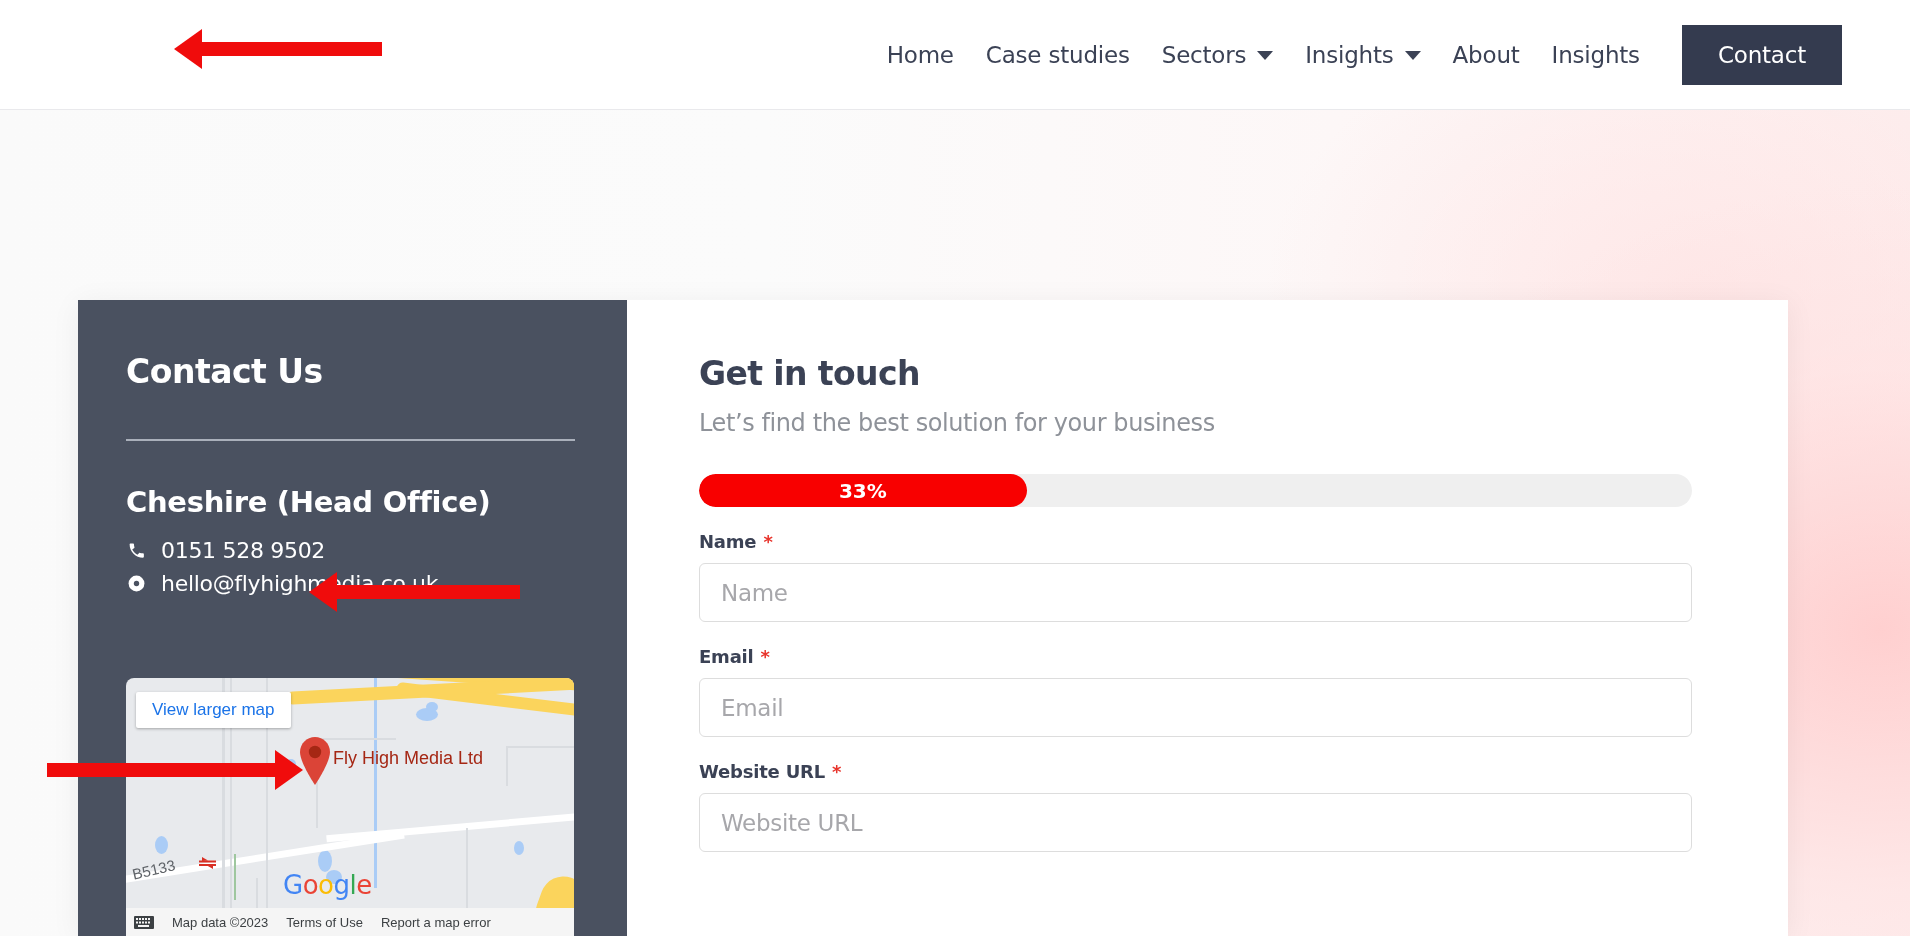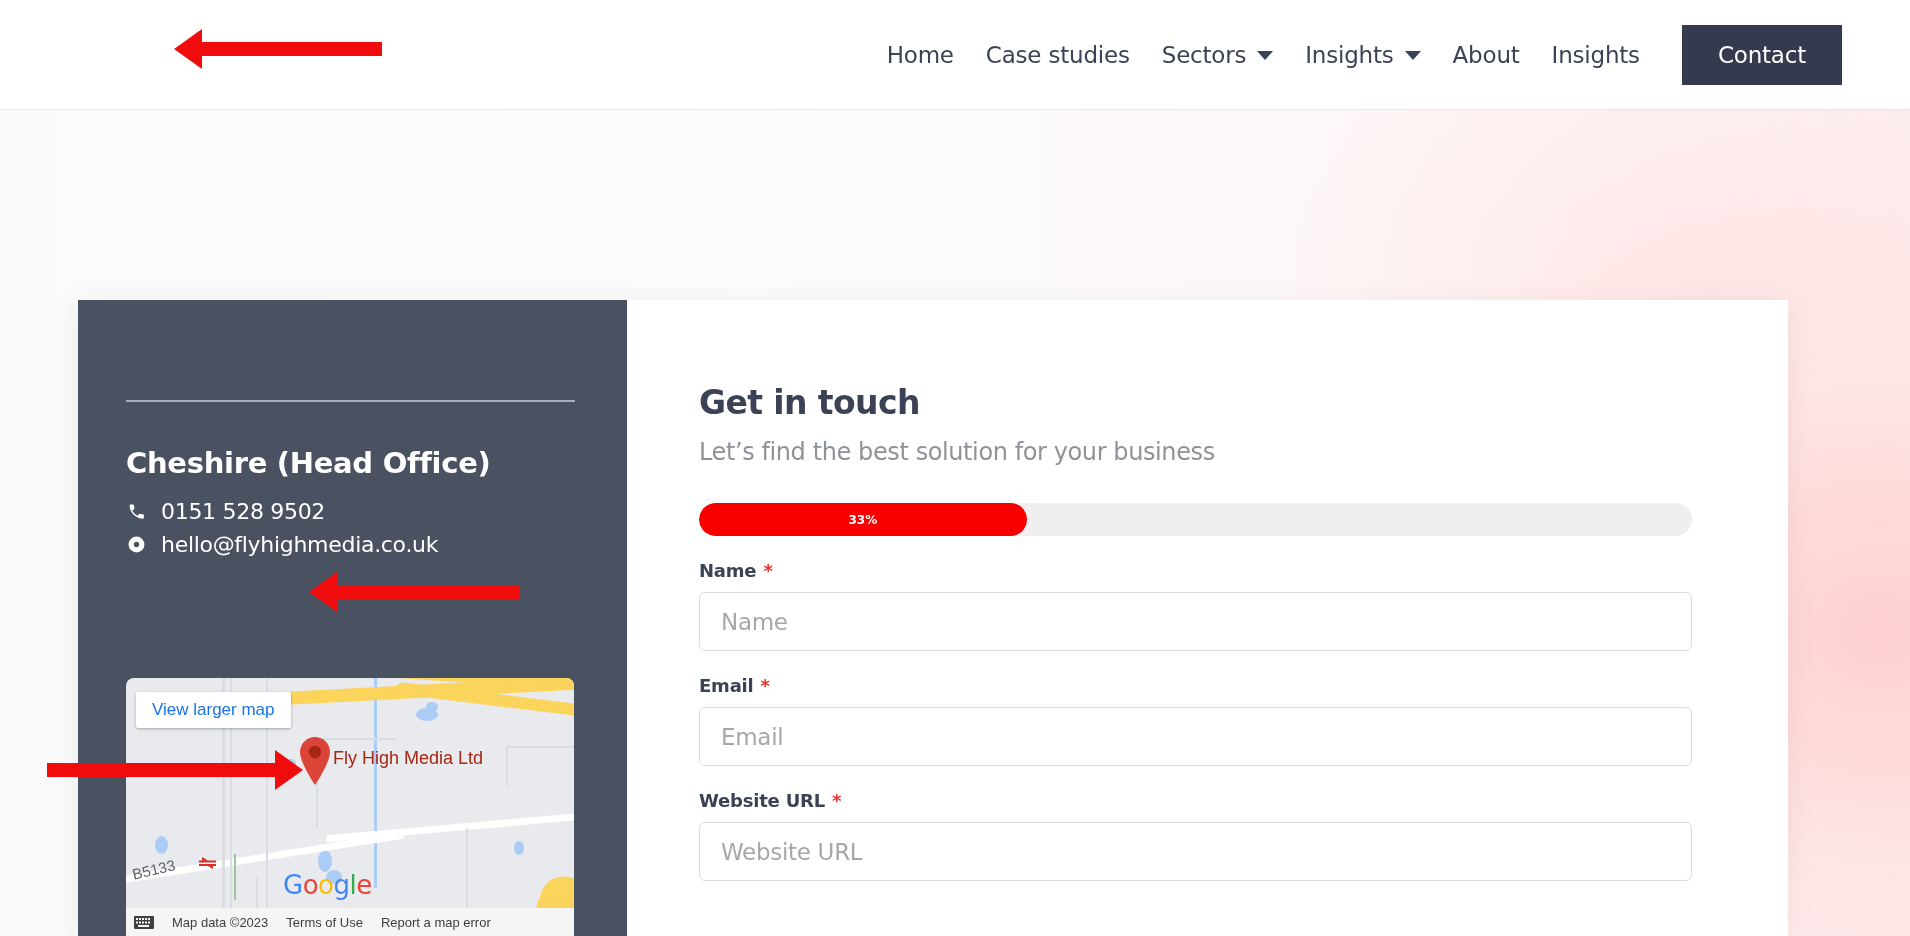--- a/index.html
+++ b/index.html
@@ -340,21 +340,20 @@
     background: #ffffff;
     padding: 54px 76px 0 72px;
     position: relative;
   }
   #form-title {
     font-family: "DejaVu Sans", sans-serif;
     font-weight: bold;
     font-size: 33px;
     color: #3b4255;
     letter-spacing: -0.6px;
-    margin-top: 29px;
   }
   #form-subtitle {
     margin-top: 16px;
     font-family: "DejaVu Sans", sans-serif;
     font-size: 24px;
     color: #8e9299;
     letter-spacing: -0.4px;
   }
   #progress-track {
     margin-top: 37px;
@@ -372,21 +371,21 @@
     width: 33%;
     background: #f80000;
     border-radius: 17px;
     display: flex;
     align-items: center;
     justify-content: center;
   }
   #progress-label {
     font-family: "DejaVu Sans", sans-serif;
     font-weight: bold;
-    font-size: 12px;
+    font-size: 20px;
     color: #ffffff;
   }
   .field { margin-top: 24px; width: 993px; }
   .field-label {
     font-family: "DejaVu Sans", sans-serif;
     font-weight: bold;
     font-size: 18px;
     color: #3b4255;
     letter-spacing: -0.2px;
     display: flex;
@@ -441,20 +440,21 @@
       <div class="nav-item">
         <span>Insights</span>
       </div>
       <div id="contact-btn">Contact</div>
     </div>
   </div>
 
   <div id="card">
 
     <div id="contact-panel">
+      <div id="contact-title">Contact Us</div>
       <div id="contact-divider"></div>
       <div id="office-name">Cheshire (Head Office)</div>
 
       <div class="contact-line">
         <span class="ci">
           <svg width="19" height="19" viewBox="0 0 24 24">
               <path fill="#ffffff" d="M6.6 10.8c1.4 2.8 3.8 5.1 6.6 6.6l2.2-2.2c.3-.3.7-.4 1.1-.2 1.2.4 2.5.6 3.8.6.6 0 1 .4 1 1V20c0 .6-.4 1-1 1-9.4 0-17-7.6-17-17 0-.6.4-1 1-1h3.5c.6 0 1 .4 1 1 0 1.3.2 2.6.6 3.8.1.4 0 .8-.2 1.1l-2.6 1.9z"></path>
             </svg>
         </span>
         <span>0151 528 9502</span>

